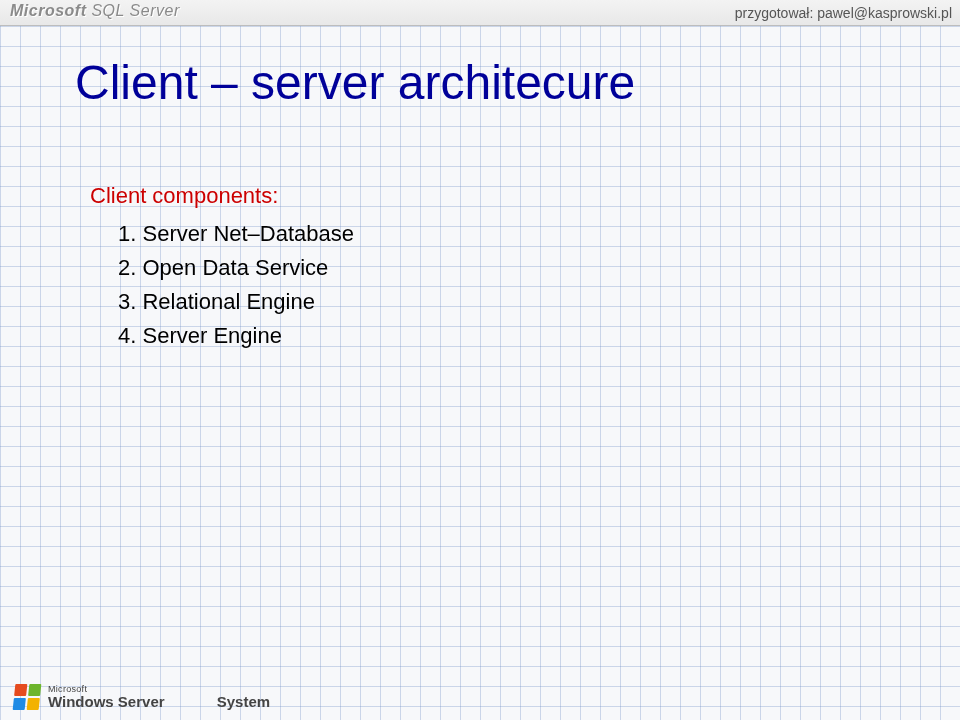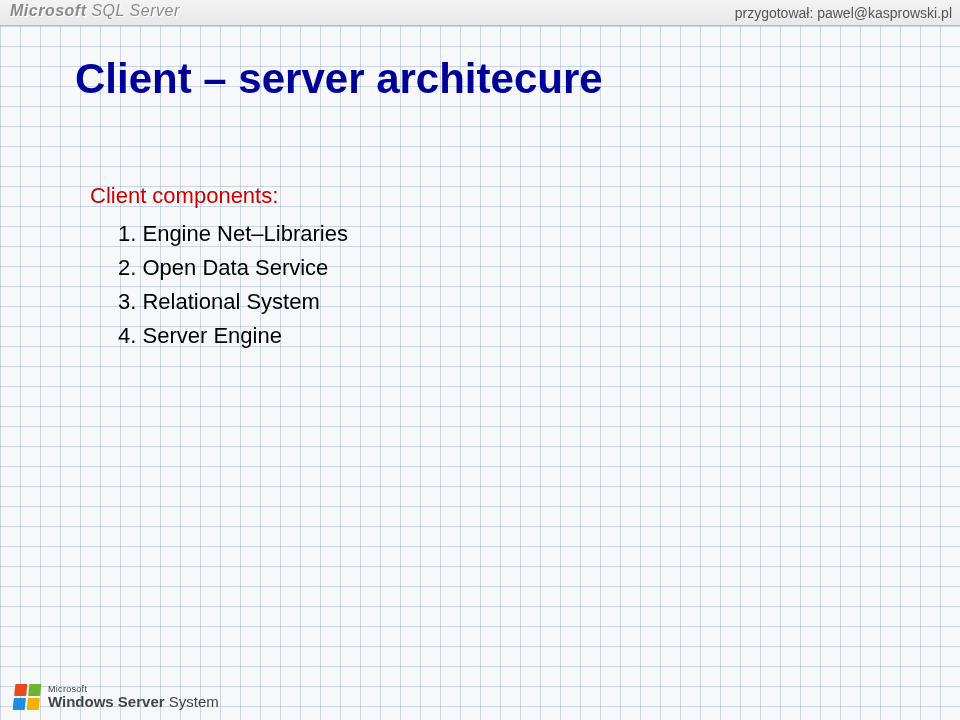--- a/index.html
+++ b/index.html
@@ -62,22 +62,22 @@
       linear-gradient(to right, rgba(120,150,200,0.35) 0, rgba(120,150,200,0.35) 1px, transparent 1px, transparent 20px),
       linear-gradient(to bottom, rgba(120,150,200,0.35) 0, rgba(120,150,200,0.35) 1px, transparent 1px, transparent 20px);
     background-size: 20px 20px;
     background-color: #f7f8fa;
   }
   
   .title {
     position: absolute;
     left: 75px;
     top: 55px;
-    font-size: 42px;
-    font-weight: 700;
+    font-size: 48px;
+    font-weight: 400;
     color: #000099;
     font-family: Arial, Helvetica, sans-serif;
   }
   
   .content {
     position: absolute;
     left: 90px;
     top: 175px;
     font-size: 22px;
     line-height: 1.55;
@@ -131,21 +131,22 @@
   }
   .footer-text .ms {
     font-size: 9px;
     letter-spacing: 0.3px;
   }
   .footer-text .prod {
     font-size: 15px;
     font-weight: 600;
   }
   .footer-text .prod .thin {
-    font-weight: 400;
+    font-weight: 700;
+    margin-left: 48px;
   }
 </style>
 </head>
 <body>
 
 <div class="slide">
 
   <div class="topbar">
     <div class="brand">
       <span>Microsoft</span><span class="light"> SQL Server</span>
@@ -156,23 +157,23 @@
   <div class="gridbg"></div>
 
   <div class="title">Client – server architecure</div>
 
   <div class="content">
 
     <div class="subhead">Client components:</div>
 
     <div class="indent">
       <ol>
-        <li>Engine Net–Libraries</li>
+        <li>Server Net–Database</li>
         <li>Open Data Service</li>
-        <li>Relational System</li>
+        <li>Relational Engine</li>
         <li>Server Engine</li>
       </ol>
     </div>
 
   </div>
 
   <div class="footerlogo">
     <div class="win-flag">
       <div class="sq r"></div>
       <div class="sq g"></div>

